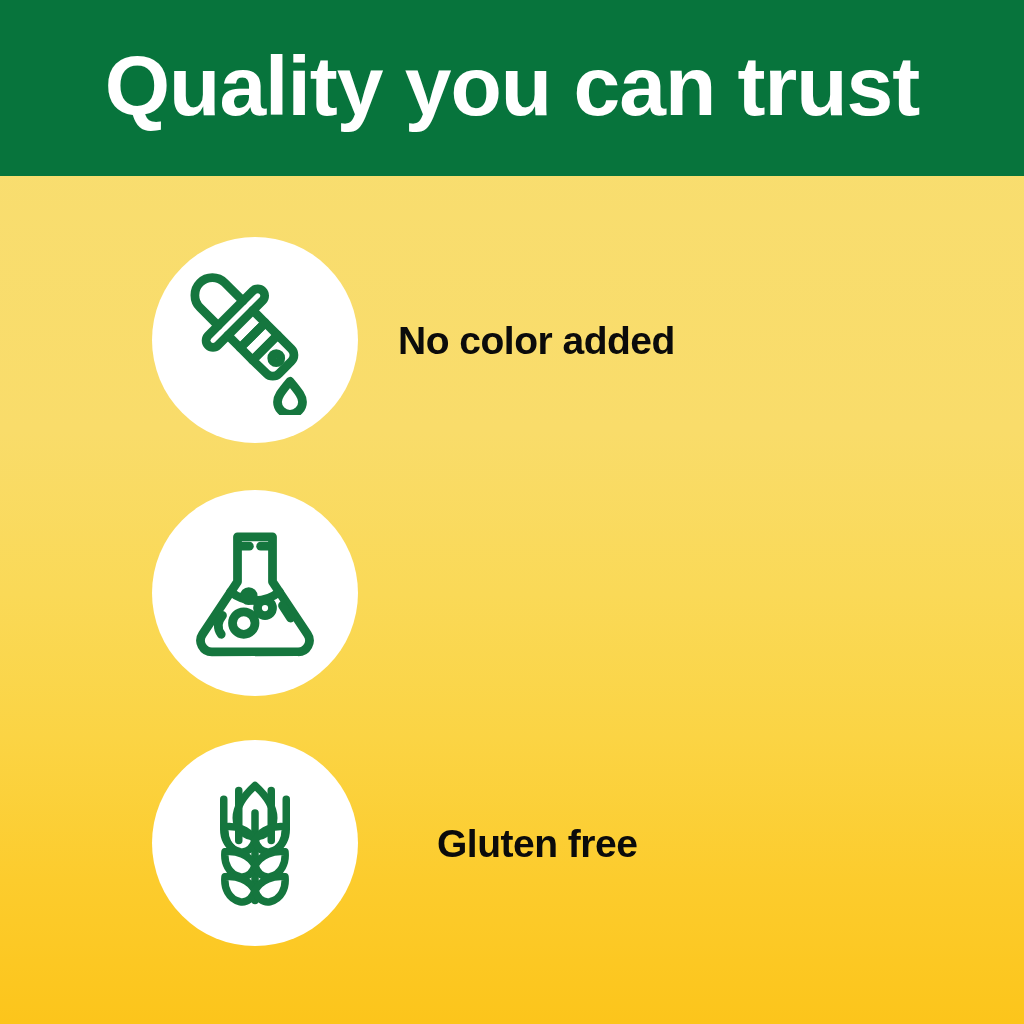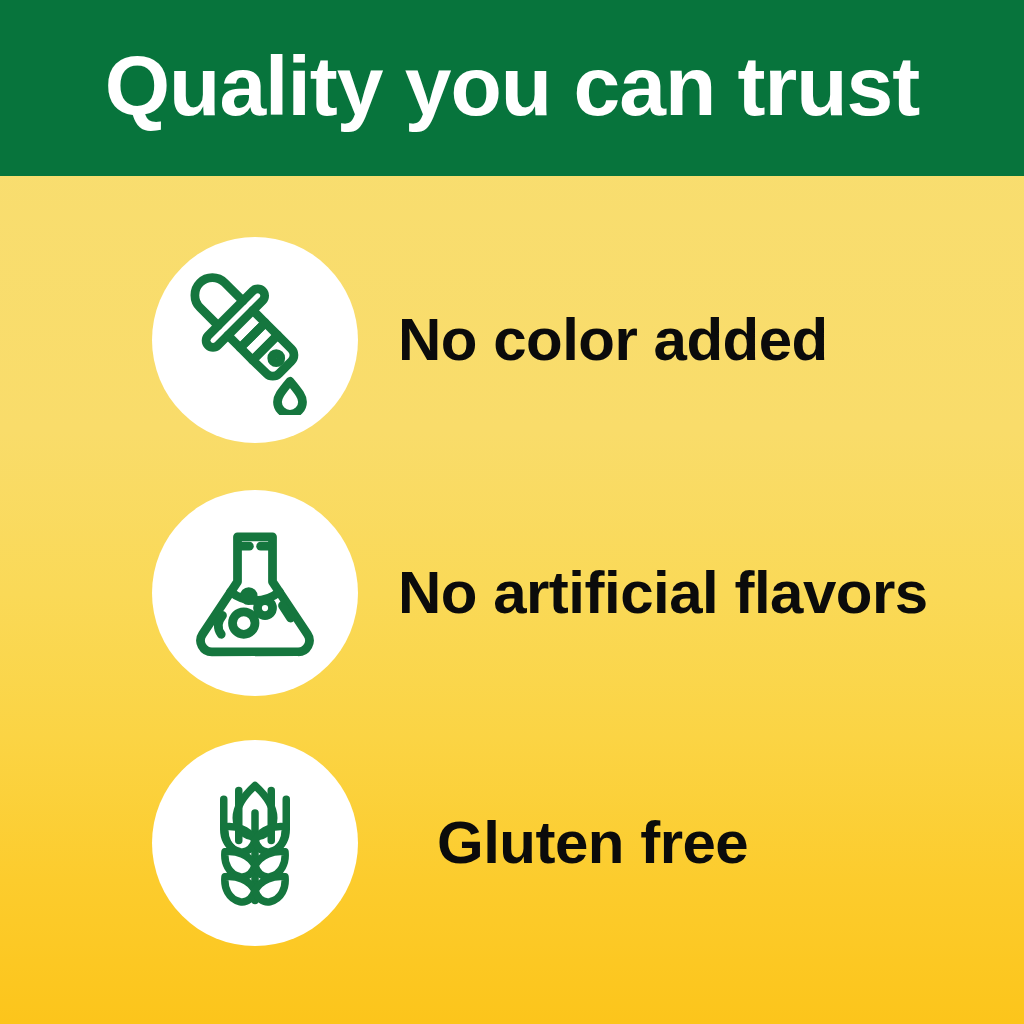--- a/index.html
+++ b/index.html
@@ -86,21 +86,21 @@
     justify-content: center;
   }
   .icon-circle svg {
     display: block;
   }
 
   .feature-label {
     margin-left: 40px;
     color: #0B0B0B;
     font-family: "Liberation Sans", sans-serif;
-    font-size: 60px;
+    font-size: 39px;
     font-weight: bold;
     letter-spacing: -0.5px;
     line-height: 1;
     white-space: nowrap;
   }
 </style>
 </head>
 <body>
 
 <div id="page">
@@ -150,21 +150,20 @@
 
             <circle cx="51" cy="84" r="9"></circle>
             <circle cx="68" cy="72" r="6"></circle>
             <circle cx="55" cy="62.5" r="3.6"></circle>
 
             <path d="M34 78 c-4 5 -4.5 10.5 -1 15"></path>
             <path d="M82 70 l6.5 10"></path>
           </svg>
         </span>
       </div>
-      <div class="feature-label">No artificial flavors</div>
     </div>
 
     <div class="feature-row row-2">
       <div class="icon-circle">
         <span>
           <svg width="150" height="150" viewBox="0 0 120 120" fill="none" stroke="#15763E" stroke-width="6" stroke-linecap="round" stroke-linejoin="round">
 
             <path d="M60 36 v70"></path>
 
             <path d="M60 14 c11 10 15 18 15 26 c0 9 -7 15 -15 15 c-8 0 -15 -6 -15 -15 c0 -8 4 -16 15 -26 z"></path>

